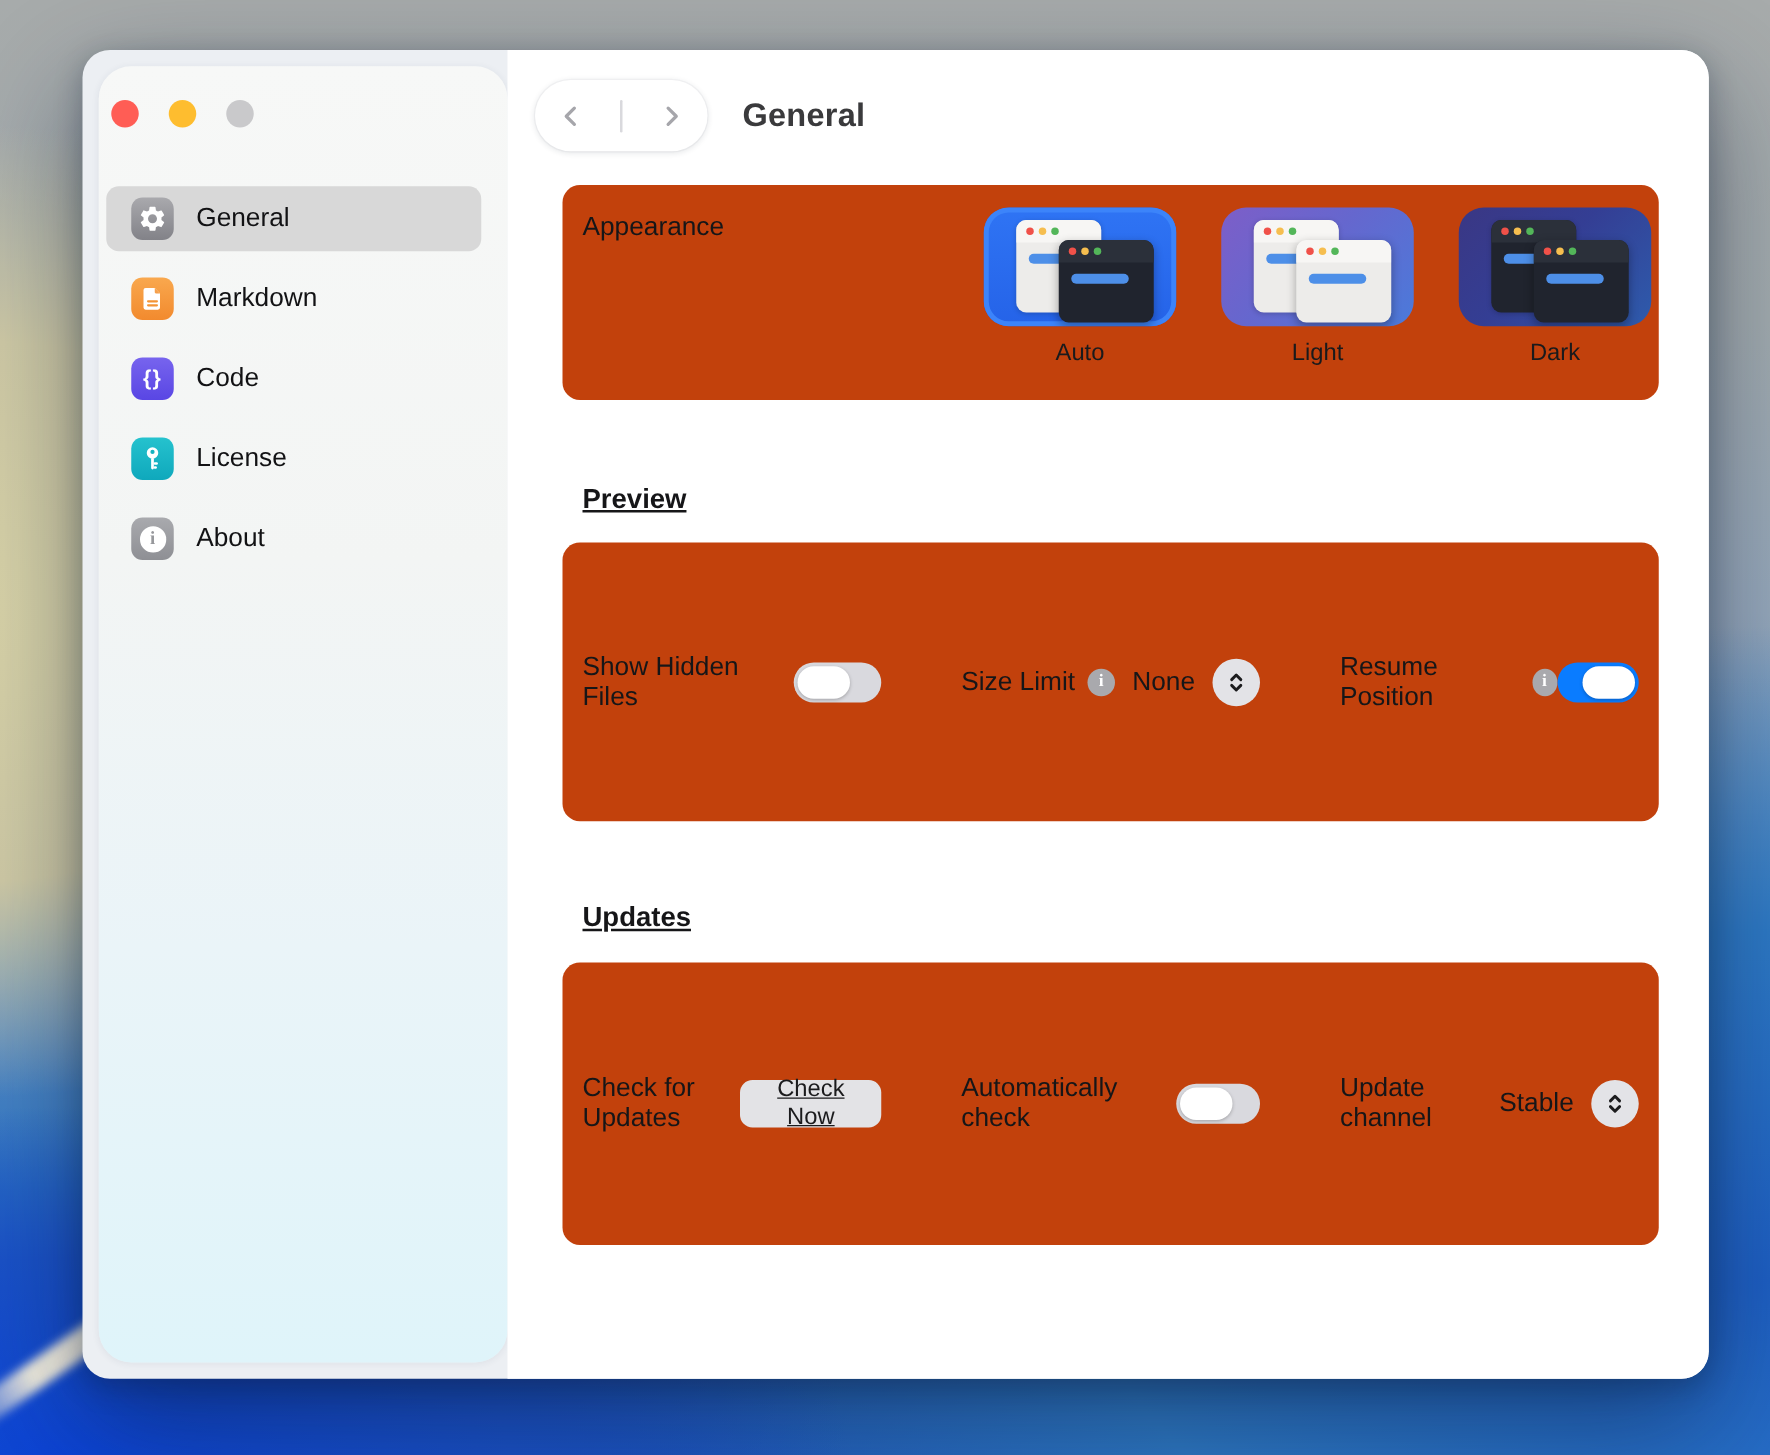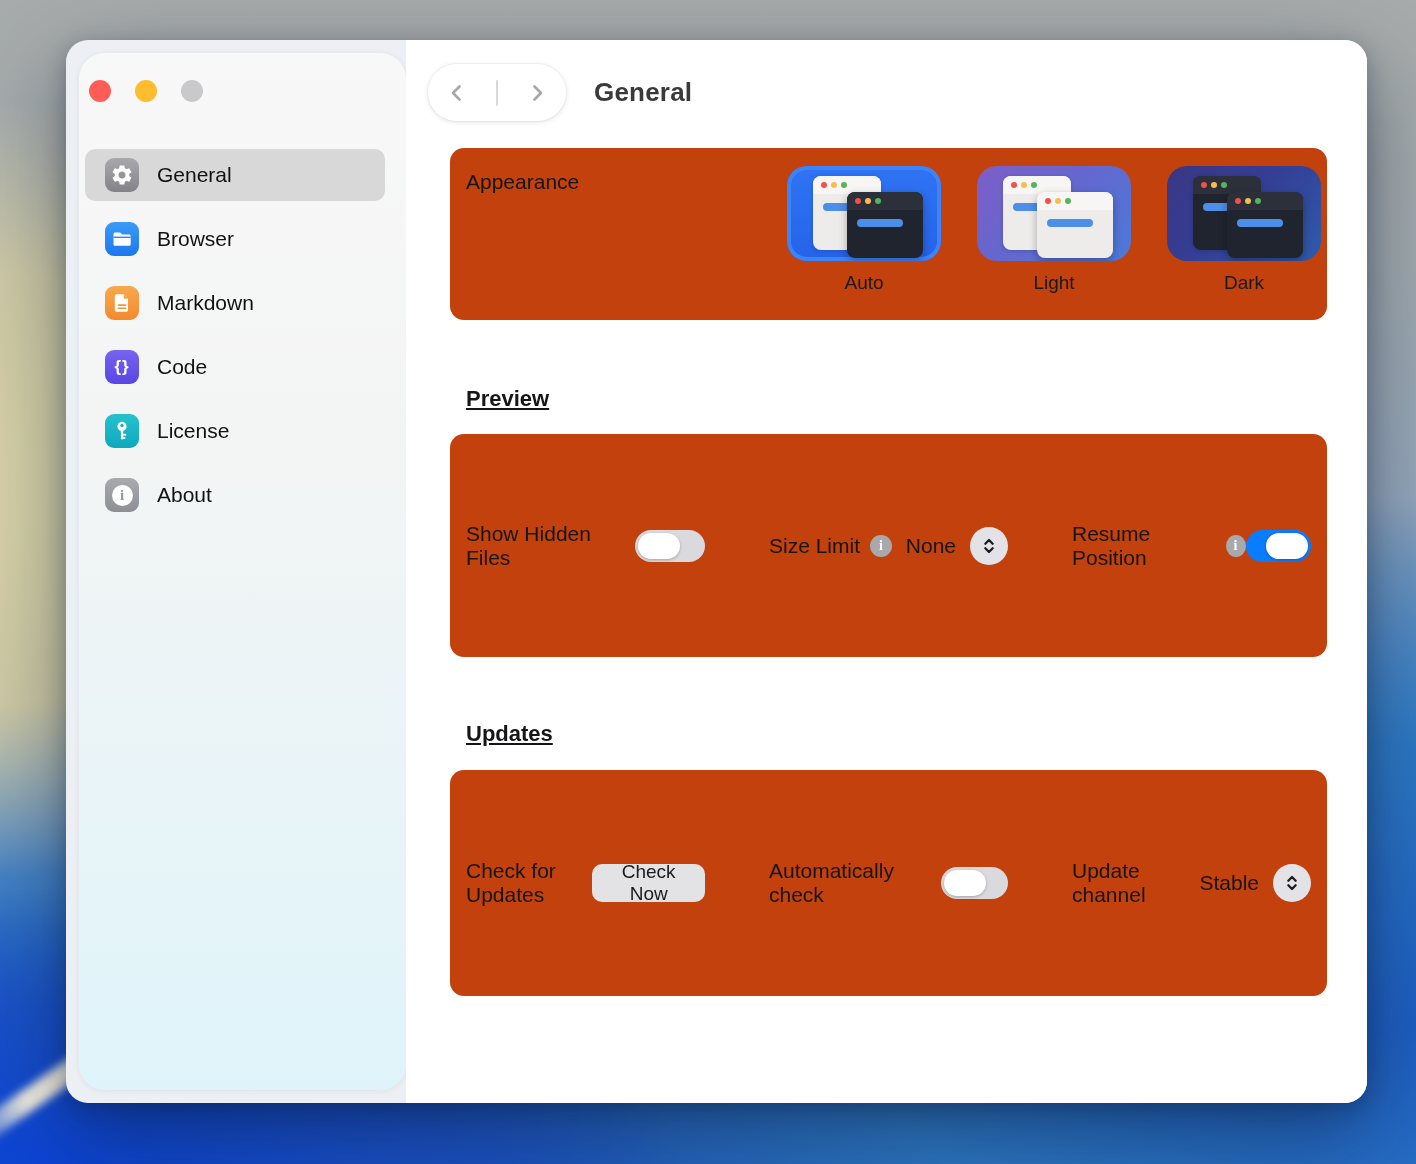--- a/index.html
+++ b/index.html
@@ -107,21 +107,21 @@
   .knob { position:absolute; top:3px; width:42px; height:26px; border-radius:13px; background:#fff;
     box-shadow:0 1px 3px rgba(0,0,0,.25); }
   .toggle.off .knob { left:3px; }
   .toggle.on  .knob { right:3px; }
 
   .select-ctl { display:flex; align-items:center; gap:14px; cursor:default; }
   .select-value { font-size:21px; color:#161618; }
   .stepper { width:38px; height:38px; border-radius:50%; background:#E3E3E7; display:flex; align-items:center; justify-content:center; }
 
   .push-button { height:38px; padding:0 21px; border-radius:10px; background:#E3E3E6; border:none;
-    font-family:inherit; font-size:19px; color:#1B1B1D; display:flex; align-items:center; cursor:default; }
+    font-family:inherit; font-size:19px; color:#1B1B1D; display:flex; align-items:center; cursor:default;text-decoration:underline; }
 </style>
 </head>
 <body>
 
 <div class="wallpaper"></div>
 <div class="streak"></div>
 
 <div class="window">
 
   <div class="sidebar">
@@ -134,29 +134,20 @@
     <div class="nav">
       <div class="nav-item selected">
         <span class="app-icon ic-gear">
           <svg width="24" height="24" viewBox="0 0 24 24">
               <path fill="#fff" d="M19.14 12.94c.04-.3.06-.61.06-.94 0-.32-.02-.64-.07-.94l2.03-1.58c.18-.14.23-.41.12-.61l-1.92-3.32c-.12-.22-.37-.29-.59-.22l-2.39.96c-.5-.38-1.03-.7-1.62-.94l-.36-2.54c-.04-.24-.24-.41-.48-.41h-3.84c-.24 0-.43.17-.47.41l-.36 2.54c-.59.24-1.13.57-1.62.94l-2.39-.96c-.22-.08-.47 0-.59.22L2.74 8.87c-.12.21-.08.47.12.61l2.03 1.58c-.05.3-.09.63-.09.94s.02.64.07.94l-2.03 1.58c-.18.14-.23.41-.12.61l1.92 3.32c.12.22.37.29.59.22l2.39-.96c.5.38 1.03.7 1.62.94l.36 2.54c.05.24.24.41.48.41h3.84c.24 0 .44-.17.47-.41l.36-2.54c.59-.24 1.13-.56 1.62-.94l2.39.96c.22.08.47 0 .59-.22l1.92-3.32c.12-.22.07-.47-.12-.61l-2.01-1.58zM12 15.6c-1.98 0-3.6-1.62-3.6-3.6s1.62-3.6 3.6-3.6 3.6 1.62 3.6 3.6-1.62 3.6-3.6 3.6z"></path>
             </svg>
         </span>
         <span class="nav-label">General</span>
       </div>
 
-      <div class="nav-item">
-        <span class="app-icon ic-folder">
-          <svg width="24" height="24" viewBox="0 0 24 24">
-              <path fill="#fff" d="M3.5 7.2c0-.9.7-1.6 1.6-1.6h4.5c.5 0 .9.2 1.2.5l1.3 1.4h7c.9 0 1.6.7 1.6 1.6v8.1c0 .9-.7 1.6-1.6 1.6H5.1c-.9 0-1.6-.7-1.6-1.6z"></path>
-              <rect x="3.5" y="9.6" width="17.2" height="1.4" fill="#2E86F0"></rect>
-            </svg>
-        </span>
-        <span class="nav-label">Browser</span>
-      </div>
 
       <div class="nav-item">
         <span class="app-icon ic-doc">
           <svg width="24" height="24" viewBox="0 0 24 24">
               <path fill="#fff" d="M6.5 3.3h7.3l4.2 4.4V19a1.7 1.7 0 0 1-1.7 1.7H6.5A1.7 1.7 0 0 1 4.8 19V5a1.7 1.7 0 0 1 1.7-1.7z"></path>
               <path fill="#F5A04C" d="M13.8 3.3l4.2 4.4h-3.3a.9.9 0 0 1-.9-.9z"></path>
               <rect x="7.6" y="13.2" width="8.8" height="1.7" rx=".85" fill="#F39435"></rect>
               <rect x="7.6" y="16.4" width="8.8" height="1.7" rx=".85" fill="#F39435"></rect>
             </svg>
         </span>

